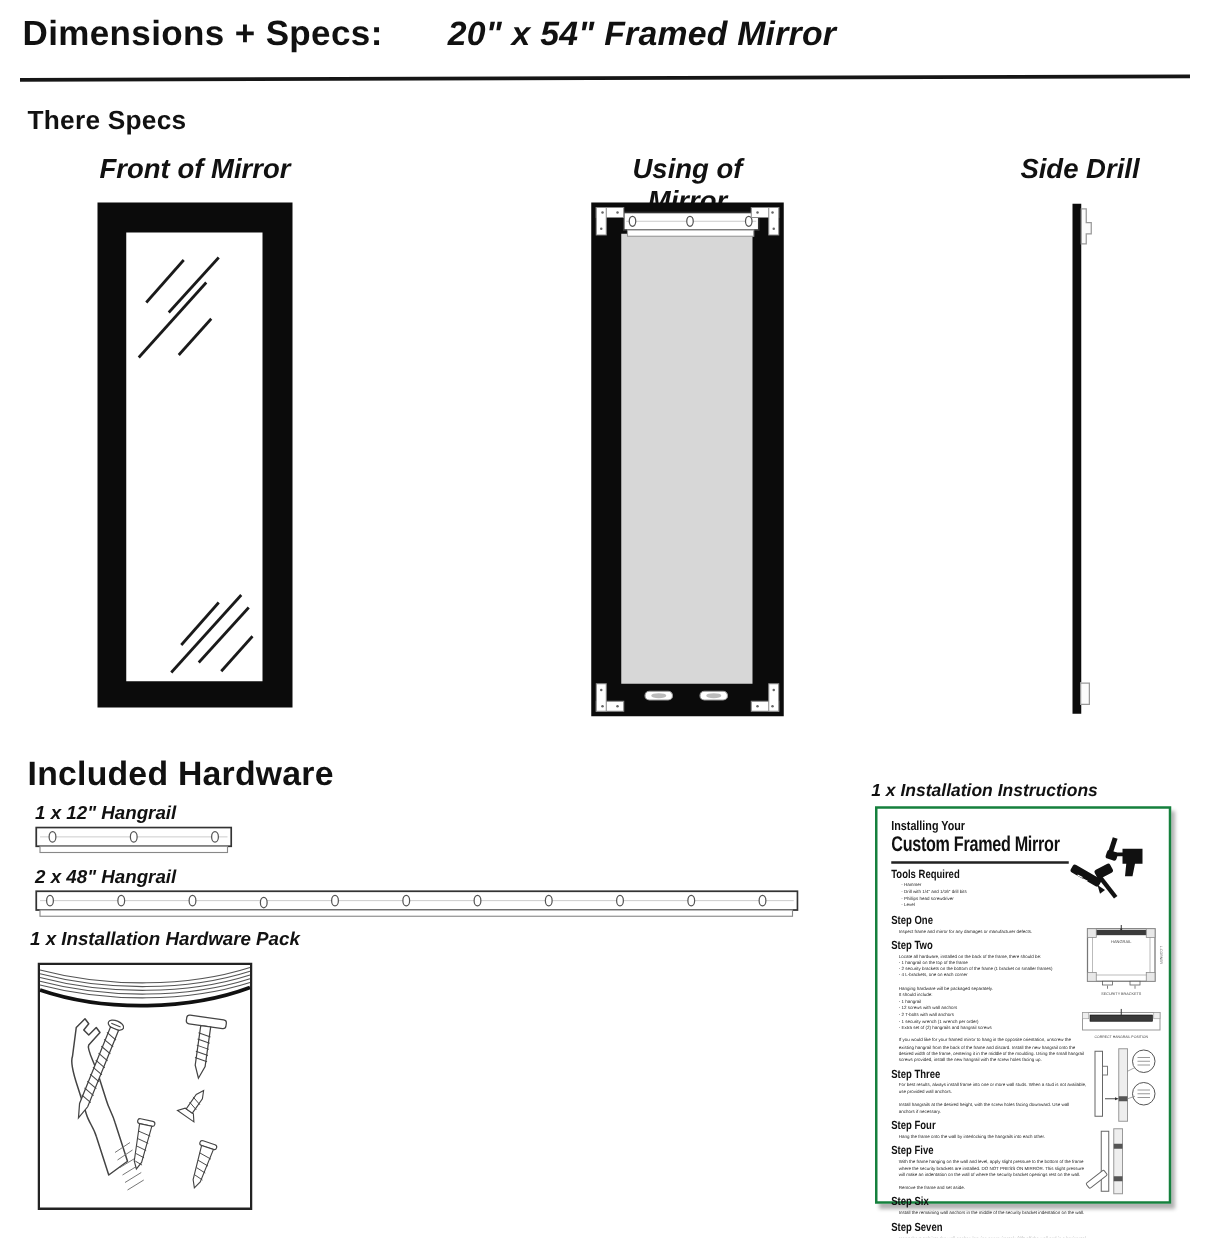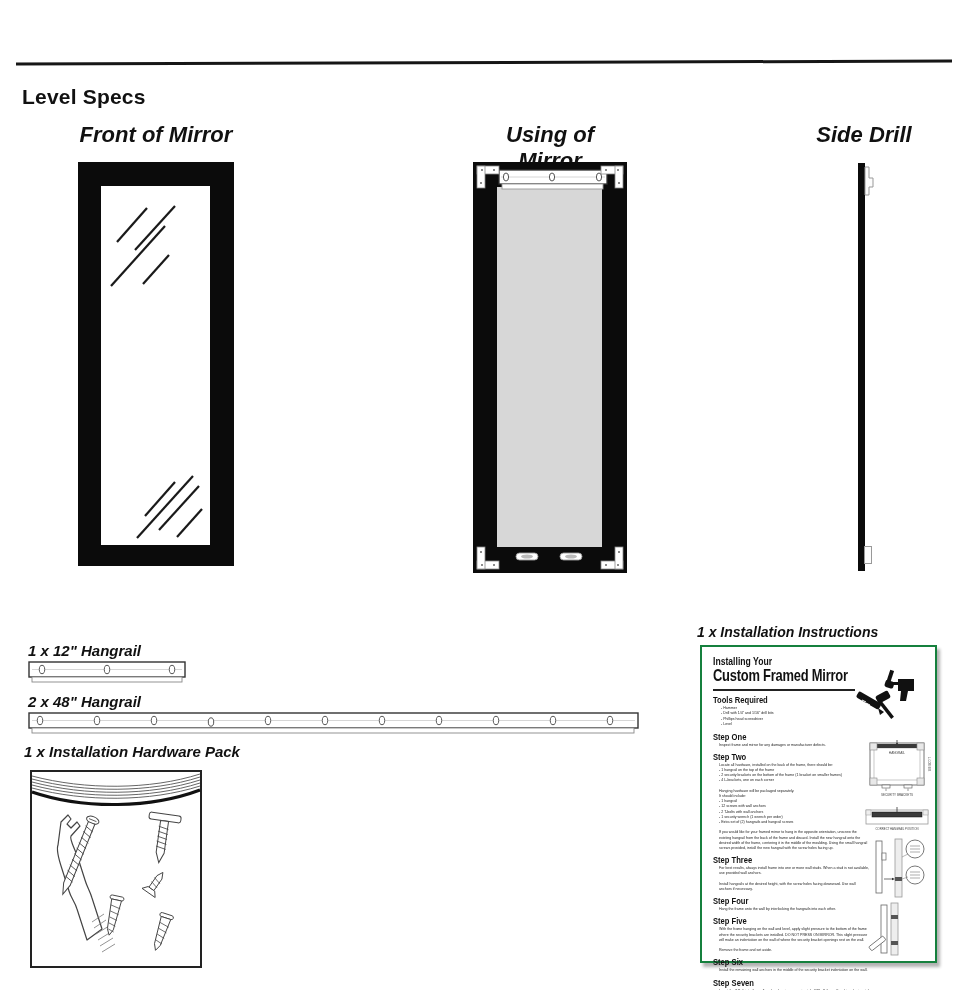--- a/index.html
+++ b/index.html
@@ -58,23 +58,27 @@
   .art-tools{left:152px;top:20px;}
   .art-frame{left:160px;top:92px;}
   .art-correct{left:160px;top:160px;}
   .art-wall{left:166px;top:190px;}
 </style>
 </head>
 <body>
 
 <div class="page">
 
+  <div class="hdr">
+    <span class="hdr-left">Dimensions + Specs:</span>
+    <span class="hdr-right">20" x 54" Framed Mirror</span>
+  </div>
   <div class="hdr-rule"></div>
 
-  <div class="sec-h1">Level Specs</div>
+  <div class="sec-h1">There Specs</div>
   <div class="cap cap-front">Front of Mirror</div>
   <div class="cap cap-back">Using of Mirror</div>
   <div class="cap cap-side">Side Drill</div>
 
   <div class="front-mirror">
     <div class="front-glass">
       <svg viewBox="0 0 109 359" width="109" height="359">
         <g stroke="#1a1a1a" stroke-width="2.2" fill="none">
           <line x1="16" y1="56" x2="46" y2="22"></line>
           <line x1="34" y1="64" x2="74" y2="20"></line>
@@ -136,20 +140,21 @@
       </g>
     </svg>
   </div>
 
   <div class="side-bar"></div>
   <svg class="side-hook" viewBox="0 0 14 32">
     <path d="M2,1 h4 v11 h4 v9 h-4 v8 h-4 z" fill="#fcfcfc" stroke="#999" stroke-width="1"></path>
   </svg>
   <div class="side-bump"></div>
 
+  <div class="sec-h2">Included Hardware</div>
 
   <div class="hw-label lbl-12">1 x 12" Hangrail</div>
   <svg class="rail12" width="158" height="26" viewBox="0 0 158 26">
     <rect x="1" y="1" width="156" height="15" fill="#fff" stroke="#333" stroke-width="1.4"></rect>
     <line x1="4" y1="8.5" x2="154" y2="8.5" stroke="#ccc" stroke-width="0.8"></line>
     <ellipse cx="14" cy="8.5" rx="2.7" ry="4.2" fill="#fff" stroke="#555" stroke-width="1"></ellipse>
     <ellipse cx="79" cy="8.5" rx="2.7" ry="4.2" fill="#fff" stroke="#555" stroke-width="1"></ellipse>
     <ellipse cx="144" cy="8.5" rx="2.7" ry="4.2" fill="#fff" stroke="#555" stroke-width="1"></ellipse>
     <rect x="4" y="16" width="150" height="5" fill="#fff" stroke="#888" stroke-width="0.9"></rect>
   </svg>

